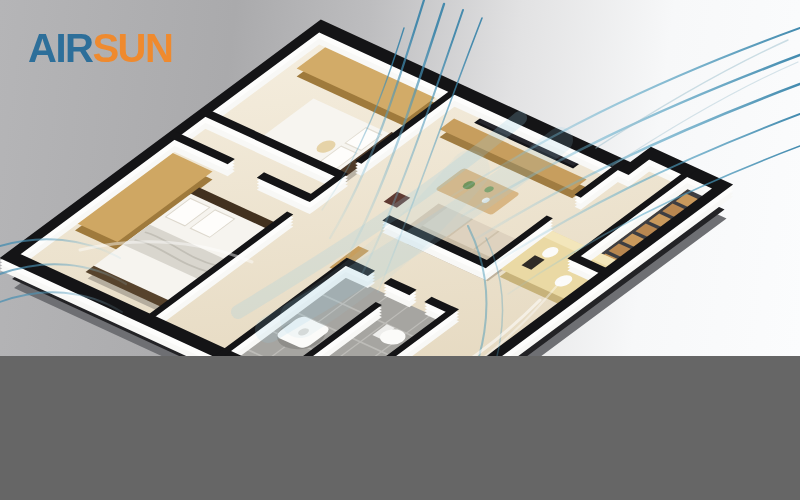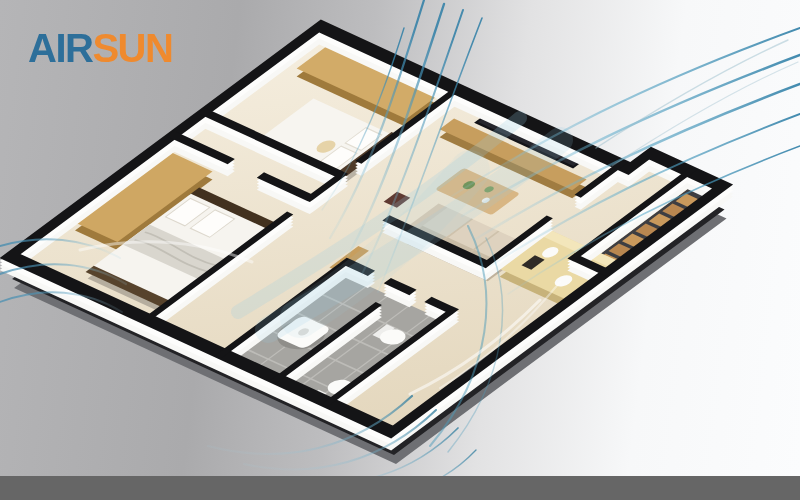--- a/index.html
+++ b/index.html
@@ -1,17 +1,17 @@
 <!DOCTYPE html>
 <html><head>
 <meta charset="utf-8">
 <style>
   html,body{margin:0;padding:0;background:#666;}
   .stage{
-    position:relative;width:800px;height:476px;overflow:hidden;
+    position:relative;width:800px;height:356px;overflow:hidden;
     background:linear-gradient(97deg,#b5b5b7 0%,#aaaaac 28%,#bdbdbf 44%,#e2e2e3 62%,#f7f8f9 80%,#fbfcfd 100%);
     font-family:"Liberation Sans",sans-serif;
   }
   .scene-svg{position:absolute;left:0;top:0;}
   .logo{
     position:absolute;left:28px;top:28px;
     font-weight:700;font-size:40px;line-height:1;letter-spacing:-1.5px;
     font-family:"Liberation Sans",sans-serif;user-select:none;
   }
   .logo .air{color:#2d6f9a;}

